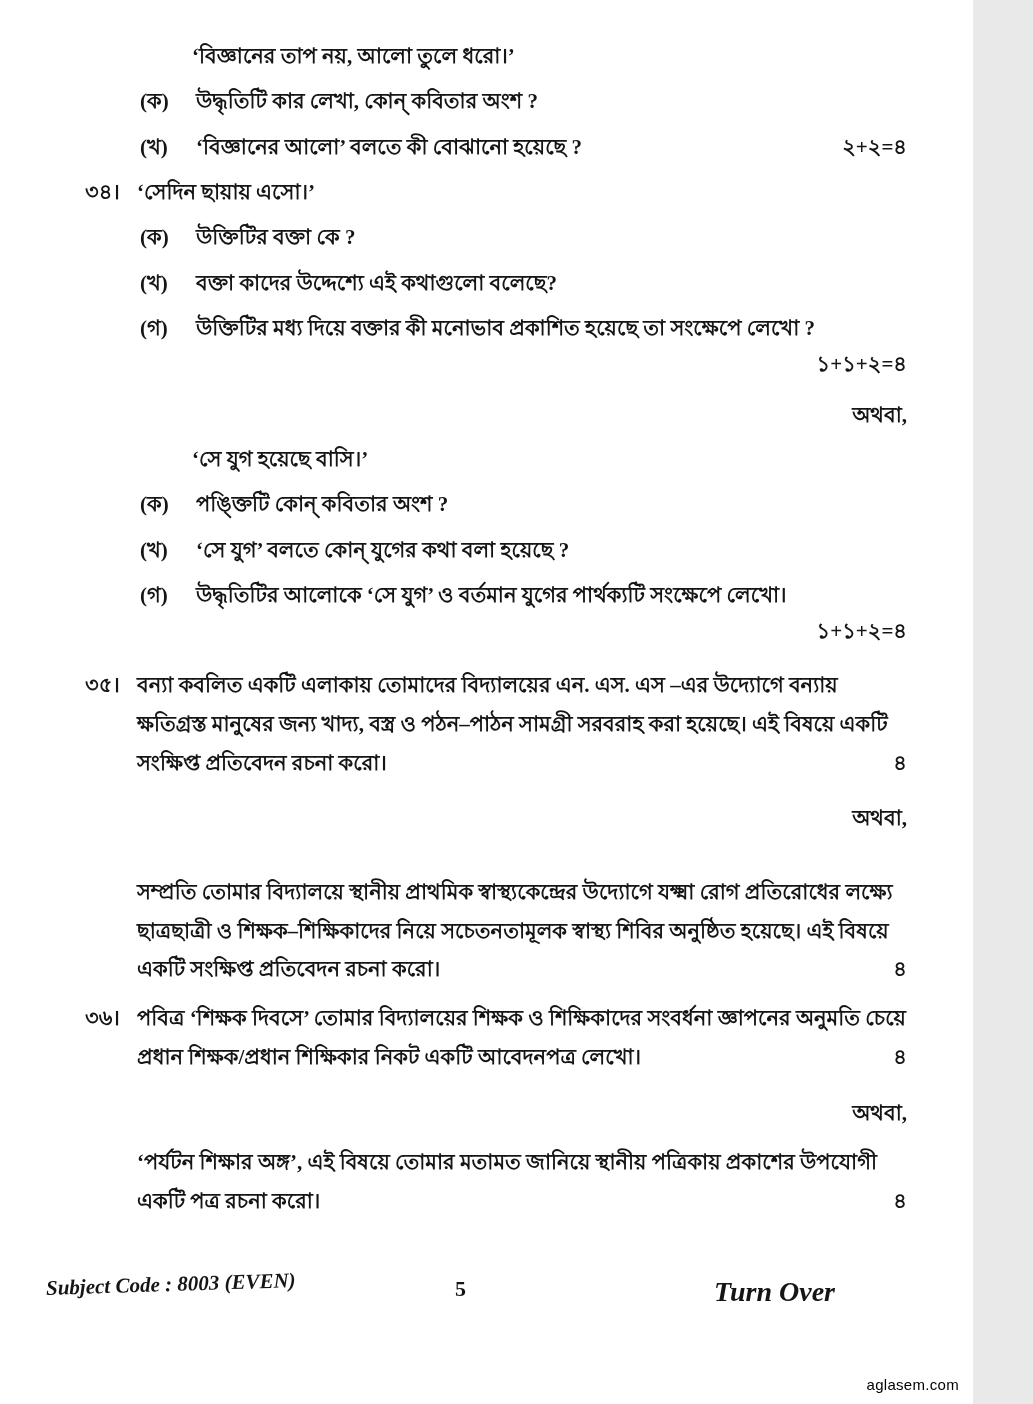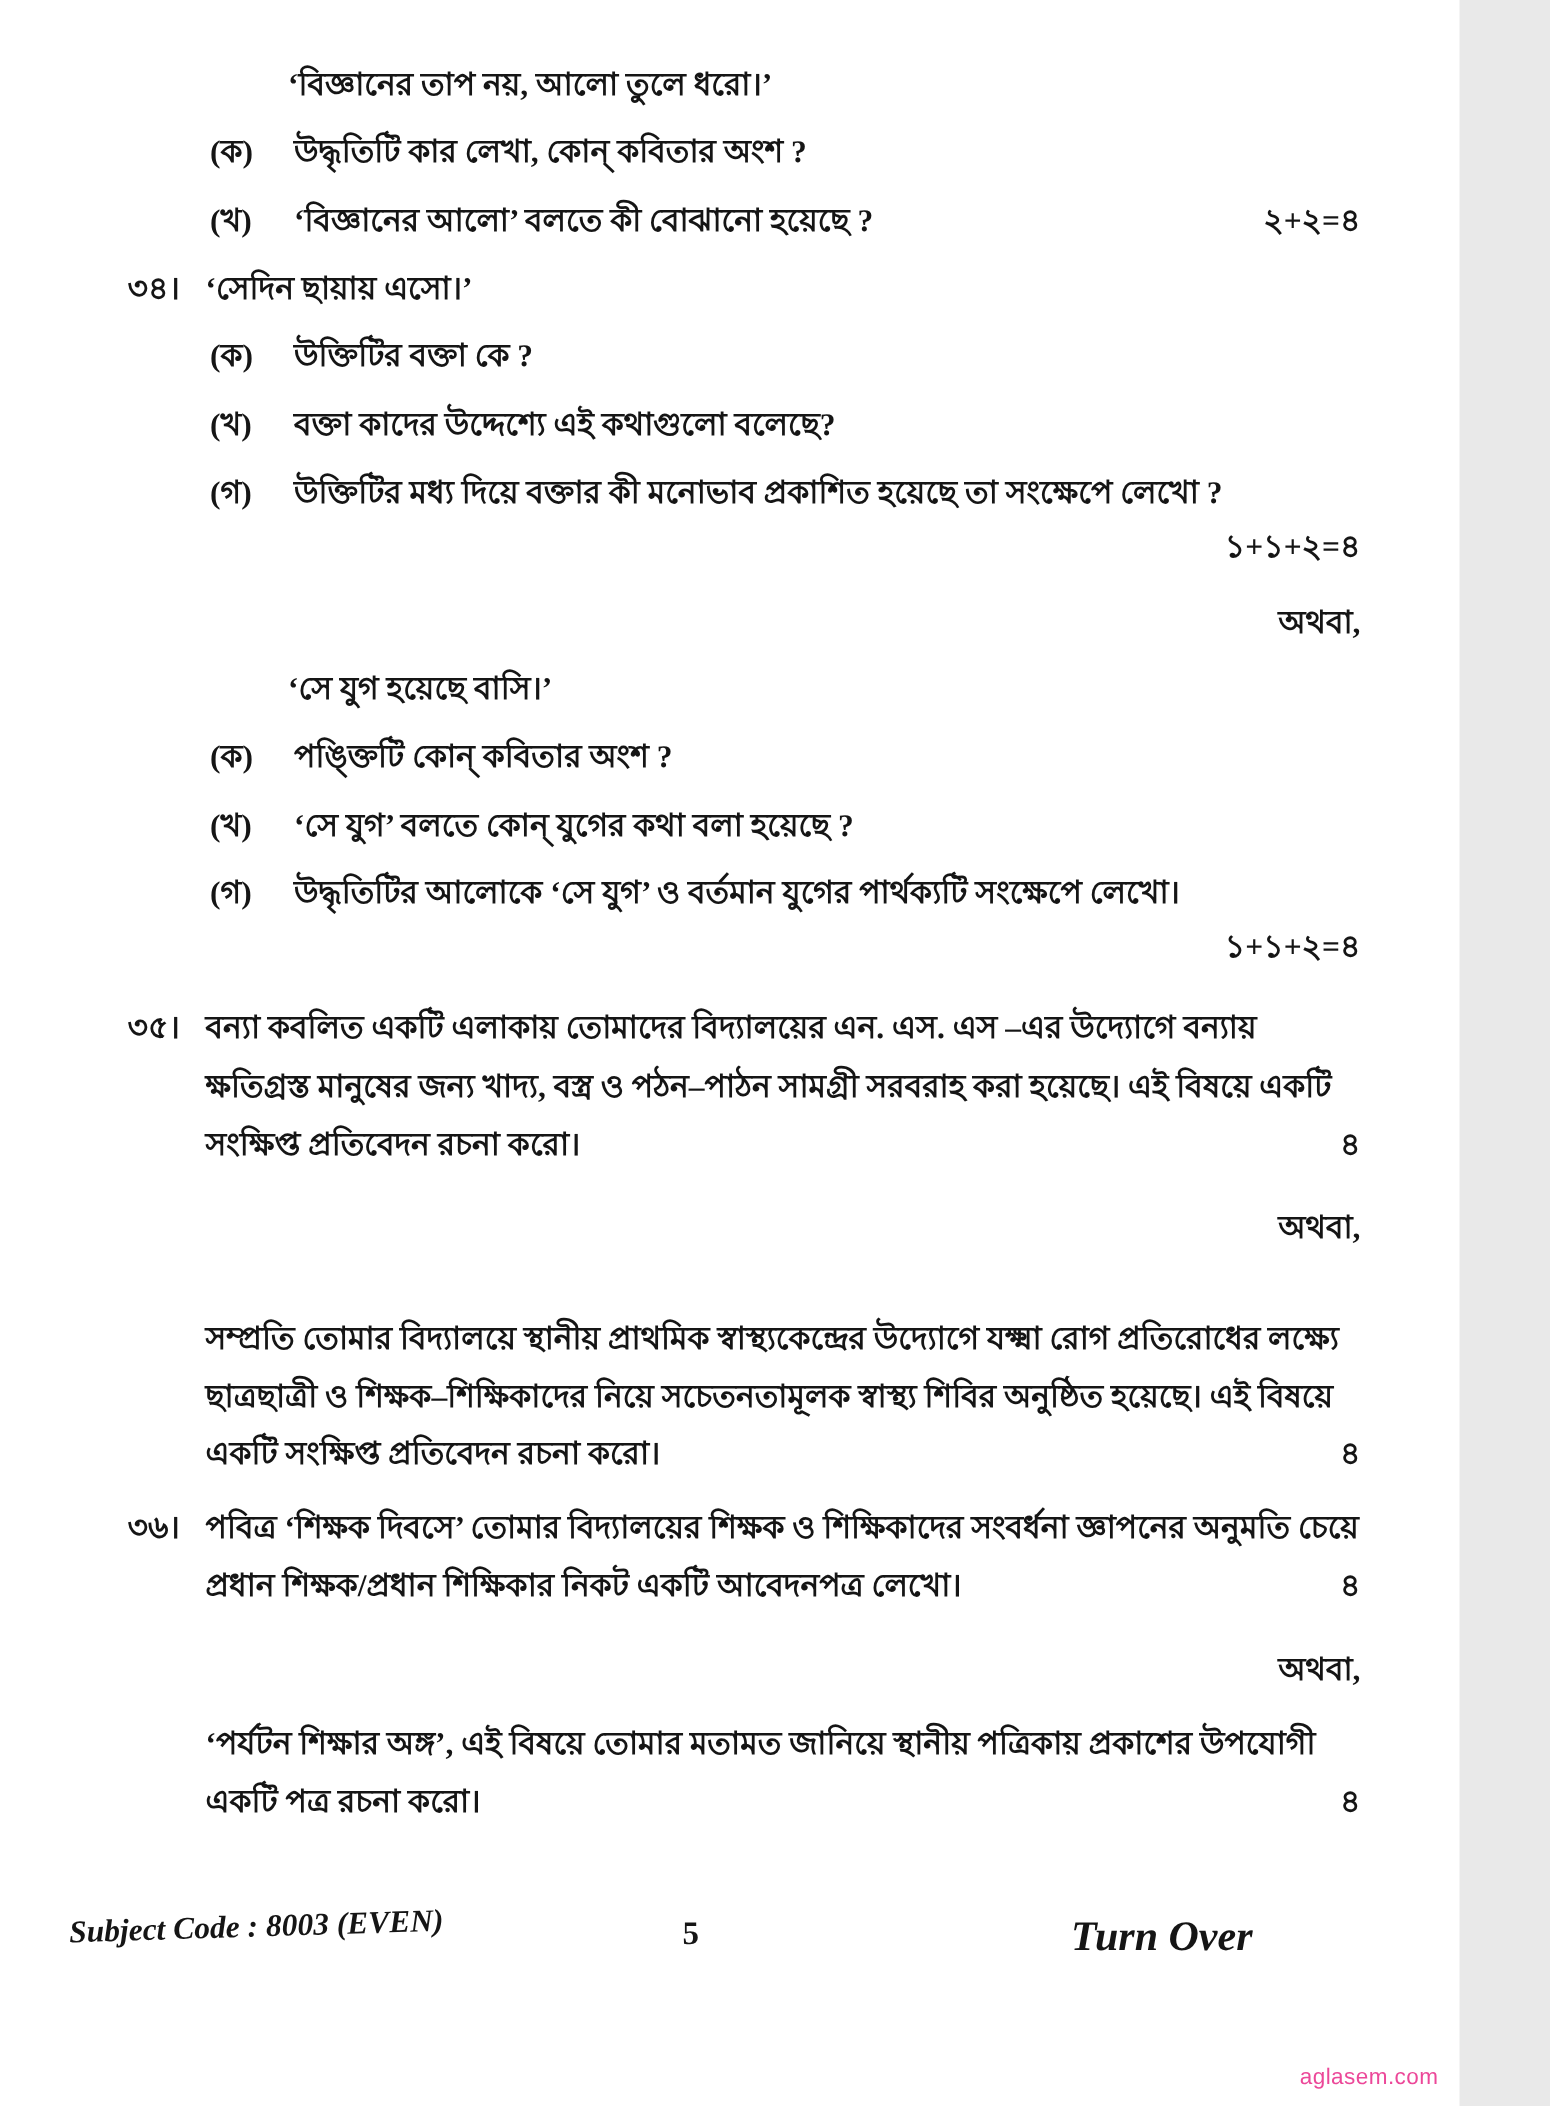--- a/index.html
+++ b/index.html
@@ -144,14 +144,14 @@
         <span class="mk-abs">৪</span>
       </div>
     </div>
 
   </main>
 
   <div class="footer-left">Subject Code : 8003 (EVEN)</div>
   <div class="footer-page">5</div>
   <div class="footer-right">Turn Over</div>
 
-  <div class="watermark" id="watermark" style="color: #ec4899;">aglasem.com</div>
+  <div class="watermark" id="watermark" style="color: #000000;">aglasem.com</div>
 </div>
 
 </body></html>

